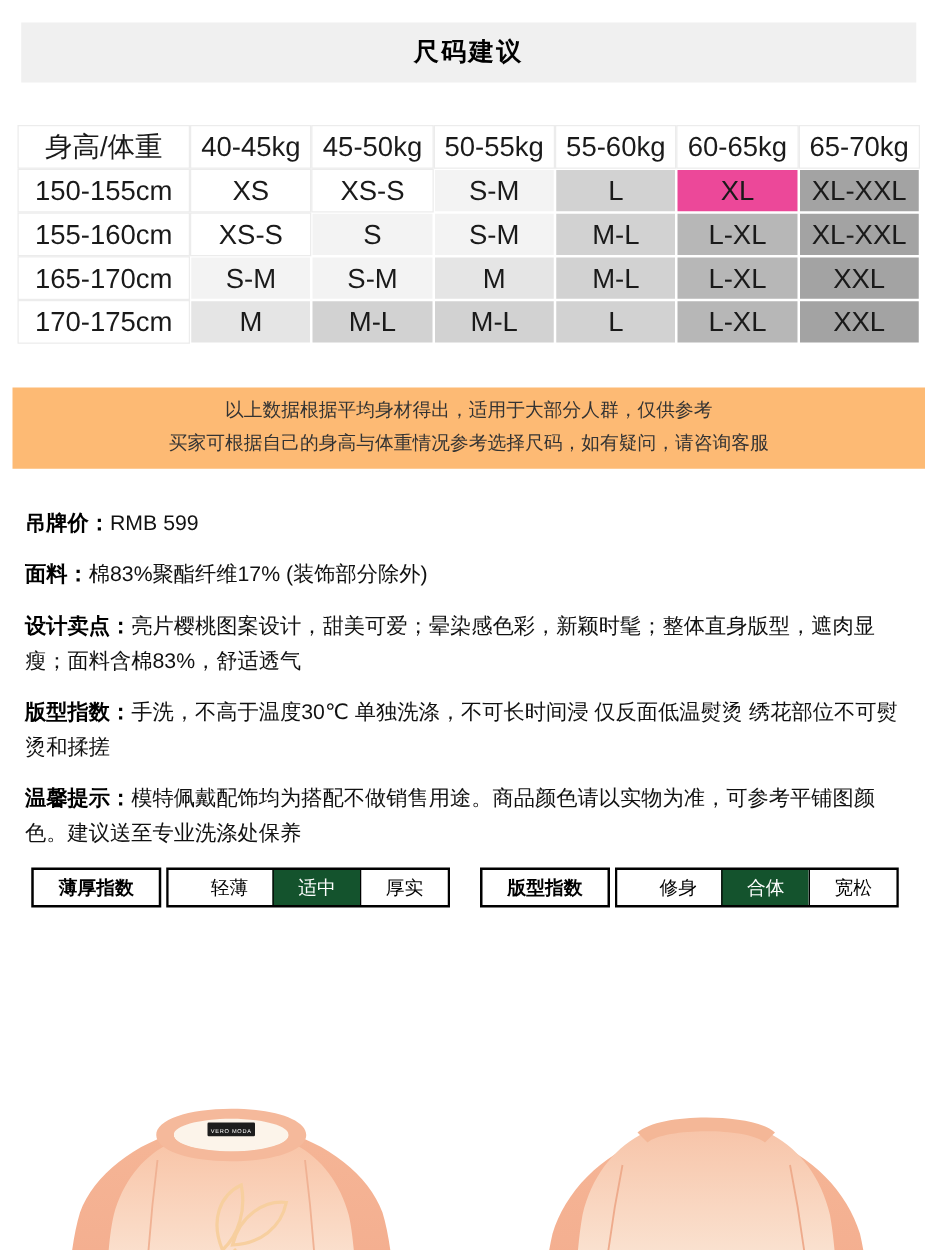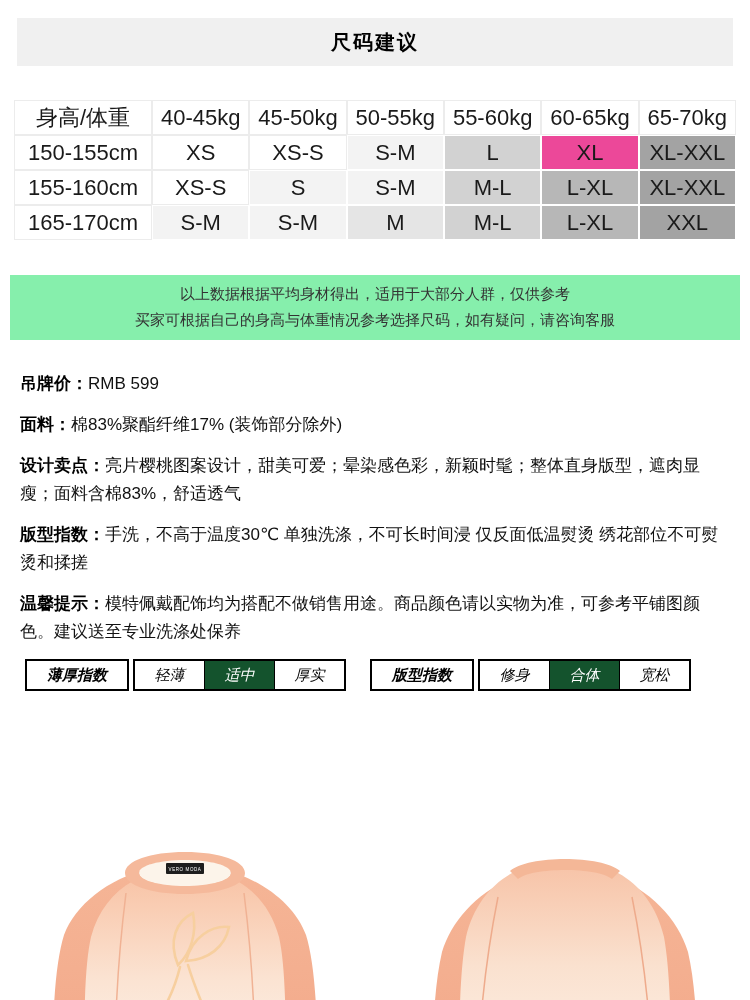--- a/index.html
+++ b/index.html
@@ -17,38 +17,38 @@
     margin:33px auto 0;width:724px;border-collapse:separate;border-spacing:2px;
     table-layout:fixed;font-size:22px;
   }
   .size-table th,.size-table td{
     height:33px;text-align:center;vertical-align:middle;padding:0;
     font-weight:normal;color:#1a1a1a;white-space:nowrap;
   }
   .size-table tr > :first-child{width:136px;}
   .plain{background:#fff;box-shadow:0 0 0 1px #ececec;}
   .note-box{
-    margin:34px 10px 0;background:#86efac;text-align:center;
+    margin:34px 10px 0;background:#fdba74;text-align:center;
     font-size:15px;line-height:26px;color:#333;padding:6px 0 7px;
   }
   .details{margin:30px 20px 0;font-size:17px;color:#111;}
   .details p{margin:0 0 13px;line-height:28px;}
   .details b{font-weight:bold;color:#000;}
-  .indices{display:flex;gap:24px;margin:8px 0 0 25px;font-style:italic;}
+  .indices{display:flex;gap:24px;margin:8px 0 0 25px;}
   .index-bar{display:flex;gap:4px;font-size:15px;color:#000;}
   .index-label{
     width:100px;height:28px;border:2px solid #000;font-weight:bold;
     display:flex;align-items:center;justify-content:center;
   }
   .index-options{display:flex;height:28px;border:2px solid #000;}
   .index-option{
     width:69px;display:flex;align-items:center;justify-content:center;
     border-left:1px solid #000;background:#fff;
   }
-  .index-option:first-child{border-left:none;}
+  .index-option:first-child{border-left:none;padding-left:14px;}
   .index-option.on{background:#14532d;color:#fff;}
   .images{
     display:flex;justify-content:space-between;align-items:flex-start;
     padding:0 30px;margin-top:146px;
   }
   .product-img{margin:0;width:310px;height:230px;}
   .product-img svg{display:block;}
 </style>
 </head>
 <body>
@@ -87,20 +87,29 @@
           <td style="background: rgb(210, 210, 210);">M-L</td>
           <td style="background: rgb(183, 183, 183);">L-XL</td>
           <td style="background: rgb(163, 163, 163);">XL-XXL</td>
         </tr>
         <tr>
           <th class="plain">165-170cm</th>
           <td style="background: rgb(243, 243, 243);">S-M</td>
           <td style="background: rgb(243, 243, 243);">S-M</td>
           <td style="background: rgb(229, 229, 229);">M</td>
           <td style="background: rgb(210, 210, 210);">M-L</td>
+          <td style="background: rgb(183, 183, 183);">L-XL</td>
+          <td style="background: rgb(163, 163, 163);">XXL</td>
+        </tr>
+        <tr>
+          <th class="plain">170-175cm</th>
+          <td style="background: rgb(229, 229, 229);">M</td>
+          <td style="background: rgb(210, 210, 210);">M-L</td>
+          <td style="background: rgb(210, 210, 210);">M-L</td>
+          <td style="background: rgb(210, 210, 210);">L</td>
           <td style="background: rgb(183, 183, 183);">L-XL</td>
           <td style="background: rgb(163, 163, 163);">XXL</td>
         </tr>
       </tbody>
   </table>
 
   <div class="note-box">
     <div>以上数据根据平均身材得出，适用于大部分人群，仅供参考</div>
     <div>买家可根据自己的身高与体重情况参考选择尺码，如有疑问，请咨询客服</div>
   </div>

